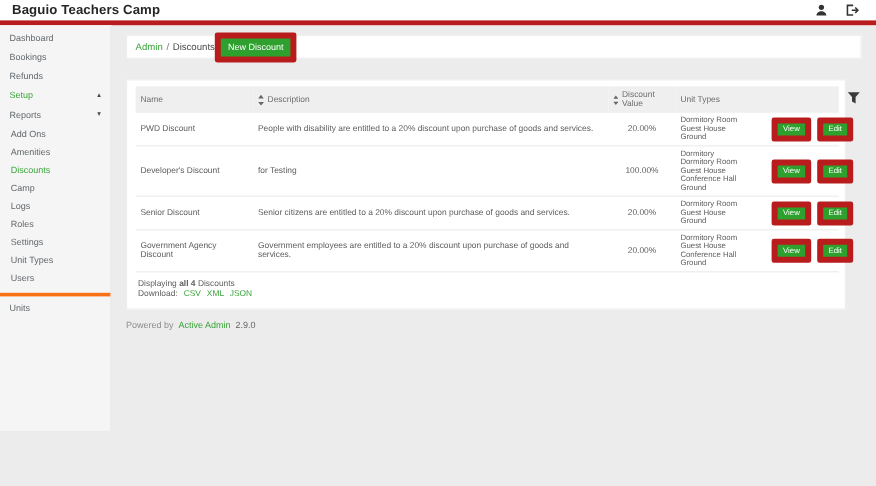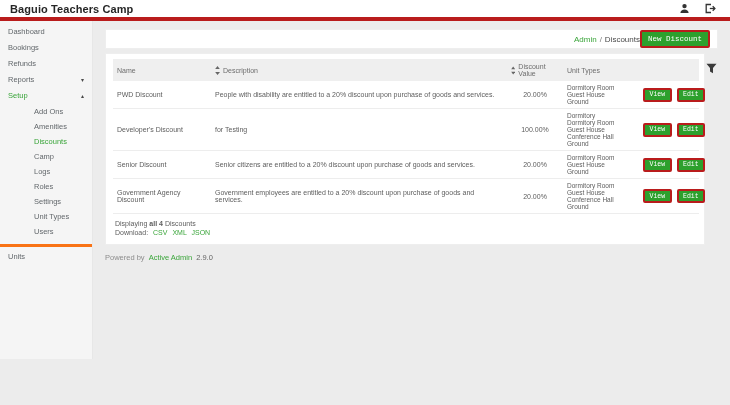--- a/index.html
+++ b/index.html
@@ -27,39 +27,39 @@
   .sidebar {
     width:93px; background:#f5f5f5; border-right:1px solid #e7e7e7;
     padding-top:3px; font-size:7.5px; color:#63686c; flex-shrink:0;
   }
   .side-item {
     padding:4px 8px; display:flex; align-items:center; justify-content:space-between;
     cursor:pointer; line-height:8px;
   }
   .side-item .caret { font-size:6px; color:#4a4a4a; }
   .side-item.active { color:#3aa53a; }
-  .submenu .side-item { padding-left:34px; padding-top:3.5px; padding-bottom:3.5px; }
+  .submenu .side-item { padding-left:9px; padding-top:3.5px; padding-bottom:3.5px; }
   .side-sep { border-top:3px solid #f97316; margin-top:5px; }
   .side-sep .side-item { padding-top:6px; }
 
   
   .main { flex:1; padding:8px 12px 0 12px; }
   .breadcrumb-bar {
     background:#fff; height:20px; border:1px solid #eee;
-    display:flex; align-items:center; justify-content:flex-end;
-    padding:0 7px; margin-bottom:4px;
+    display:flex; align-items:center; justify-content:flex-start;
+    padding:0 7px; margin-bottom:17px;
   }
   .breadcrumb { font-size:8px; color:#555; display:flex; align-items:center; }
   .breadcrumb .root { color:#3aa53a; cursor:pointer; }
   .breadcrumb .sep { margin:0 3px; color:#777; }
   .breadcrumb .current { color:#4a4a4a; }
 
   .btn {
-    background:#2da02d; color:#fff; border:2px solid #b91c1c; border-radius:2px;
-    font-family:Liberation Mono, monospace; cursor:pointer; white-space:nowrap;
+    background:#2da02d; color:#fff; border:5px solid #b91c1c; border-radius:2px;
+    font-family:Liberation Sans, sans-serif; cursor:pointer; white-space:nowrap;
   }
   .btn-new { font-size:7.5px; padding:3px 6px; }
   .btn-sm { font-size:6.5px; padding:1.5px 4.5px; margin-right:3px; border-radius:2px; }
 
   .content-row { display:flex; align-items:flex-start; }
   .table-card {
     width:600px; background:#fff; border:1px solid #eee;
     padding:5px 7px 5px;
   }
   .gutter { width:13px; display:flex; justify-content:center; padding-top:10px; }
@@ -109,27 +109,27 @@
   <nav class="sidebar">
     <div class="side-item">
       <span>Dashboard</span>
     </div>
     <div class="side-item">
       <span>Bookings</span>
     </div>
     <div class="side-item">
       <span>Refunds</span>
     </div>
+    <div class="side-item active">
+      <span>Setup</span>
+      <span class="caret">▴</span>
+    </div>
     <div class="side-item">
       <span>Reports</span>
       <span class="caret">▾</span>
-    </div>
-    <div class="side-item active">
-      <span>Setup</span>
-      <span class="caret">▴</span>
     </div>
 
     <div class="submenu">
       <div class="side-item">
         <span>Add Ons</span>
       </div>
       <div class="side-item">
         <span>Amenities</span>
       </div>
       <div class="side-item active">

